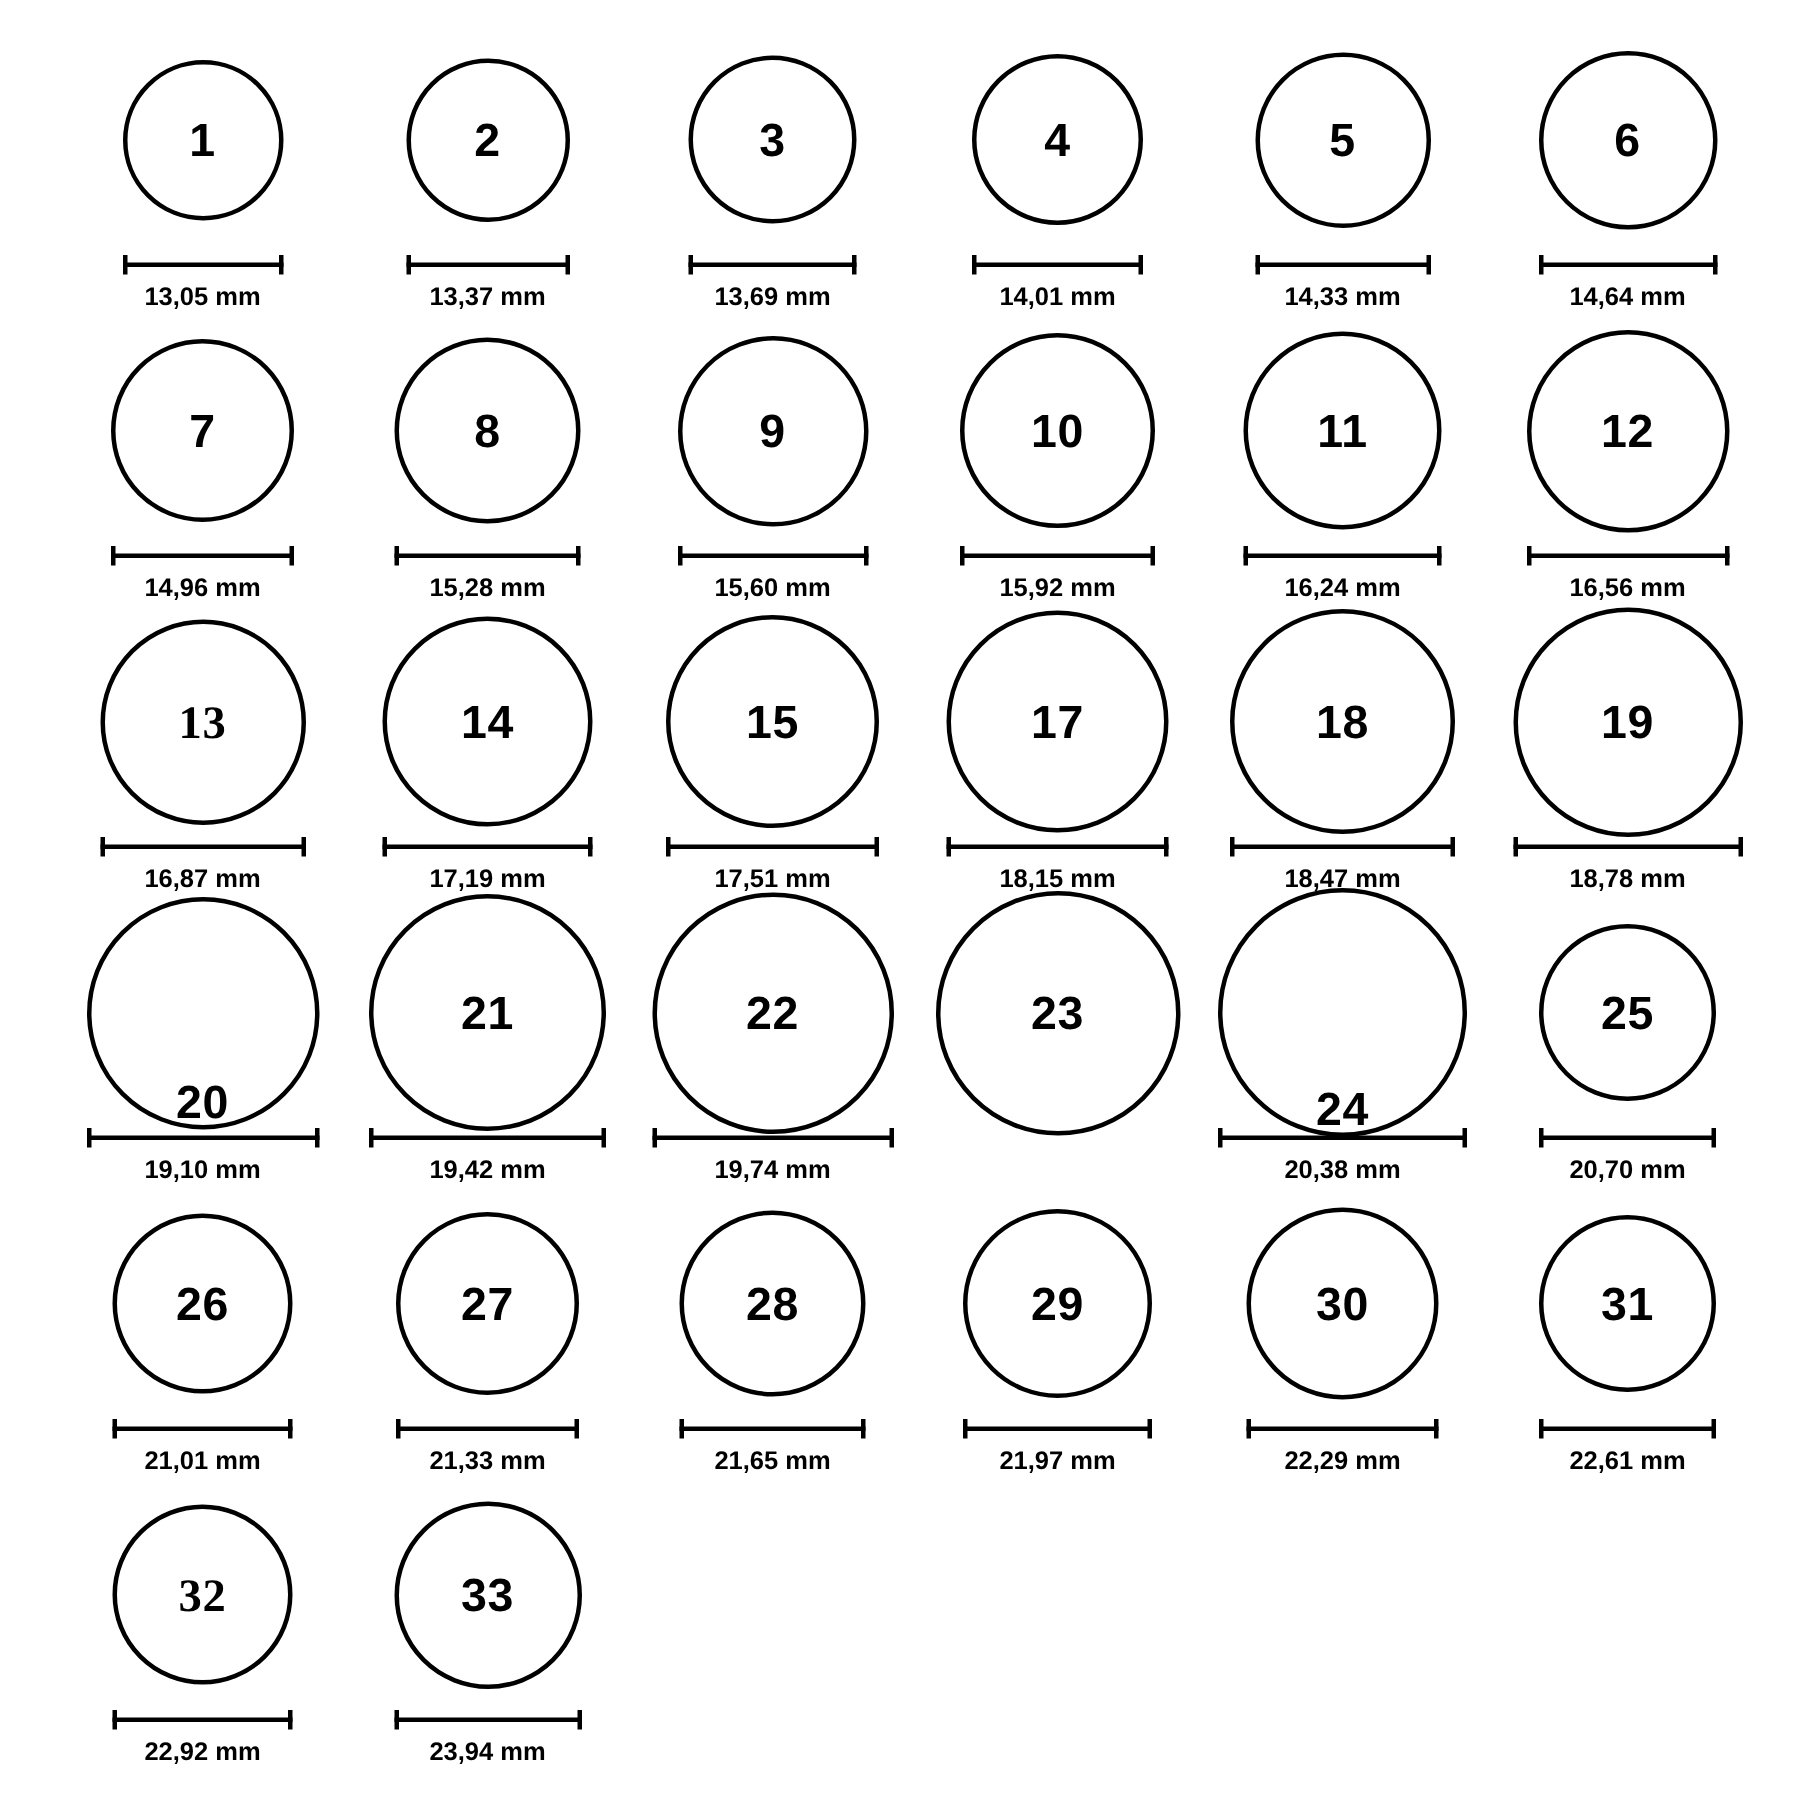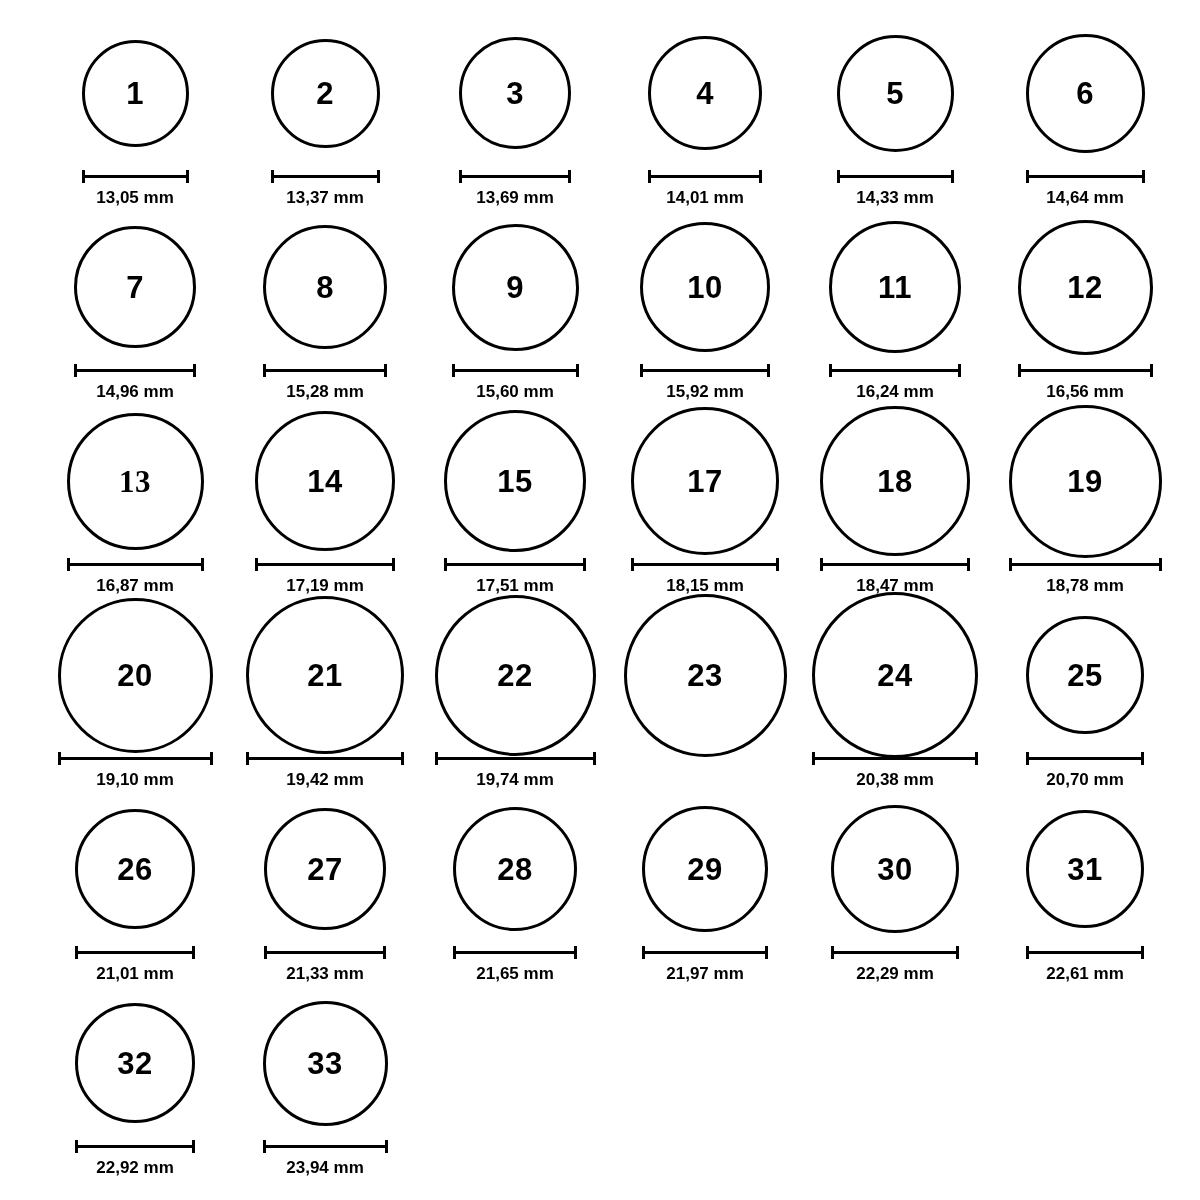--- a/index.html
+++ b/index.html
@@ -365,21 +365,21 @@
           <div class="caliper" style="width: 153px;">
             <div class="bar"></div>
             <div class="tick left"></div>
             <div class="tick right"></div>
           </div>
           <div class="mm">18,78 mm</div>
         </div>
       </div>
       <div class="cell">
         <div class="circle-wrap">
-          <div class="circle" style="width: 155px; height: 155px;">
+          <div class="circle" style="width: 155px; height: 155px; align-items: flex-end;">
             <span class="size-num">20</span>
           </div>
         </div>
         <div class="measure">
           <div class="caliper" style="width: 155px;">
             <div class="bar"></div>
             <div class="tick left"></div>
             <div class="tick right"></div>
           </div>
           <div class="mm">19,10 mm</div>
@@ -417,21 +417,21 @@
       </div>
       <div class="cell">
         <div class="circle-wrap">
           <div class="circle" style="width: 163px; height: 163px;">
             <span class="size-num">23</span>
           </div>
         </div>
       </div>
       <div class="cell">
         <div class="circle-wrap">
-          <div class="circle" style="width: 166px; height: 166px;">
+          <div class="circle" style="width: 166px; height: 166px; align-items: flex-end;">
             <span class="size-num">24</span>
           </div>
         </div>
         <div class="measure">
           <div class="caliper" style="width: 166px;">
             <div class="bar"></div>
             <div class="tick left"></div>
             <div class="tick right"></div>
           </div>
           <div class="mm">20,38 mm</div>
@@ -537,21 +537,21 @@
           <div class="caliper" style="width: 118px;">
             <div class="bar"></div>
             <div class="tick left"></div>
             <div class="tick right"></div>
           </div>
           <div class="mm">22,61 mm</div>
         </div>
       </div>
       <div class="cell">
         <div class="circle-wrap">
-          <div class="circle" style="width: 120px; height: 120px;">
+          <div class="circle" style="width: 120px; height: 120px; font-family: Liberation Serif, serif;">
             <span class="size-num">32</span>
           </div>
         </div>
         <div class="measure">
           <div class="caliper" style="width: 120px;">
             <div class="bar"></div>
             <div class="tick left"></div>
             <div class="tick right"></div>
           </div>
           <div class="mm">22,92 mm</div>

